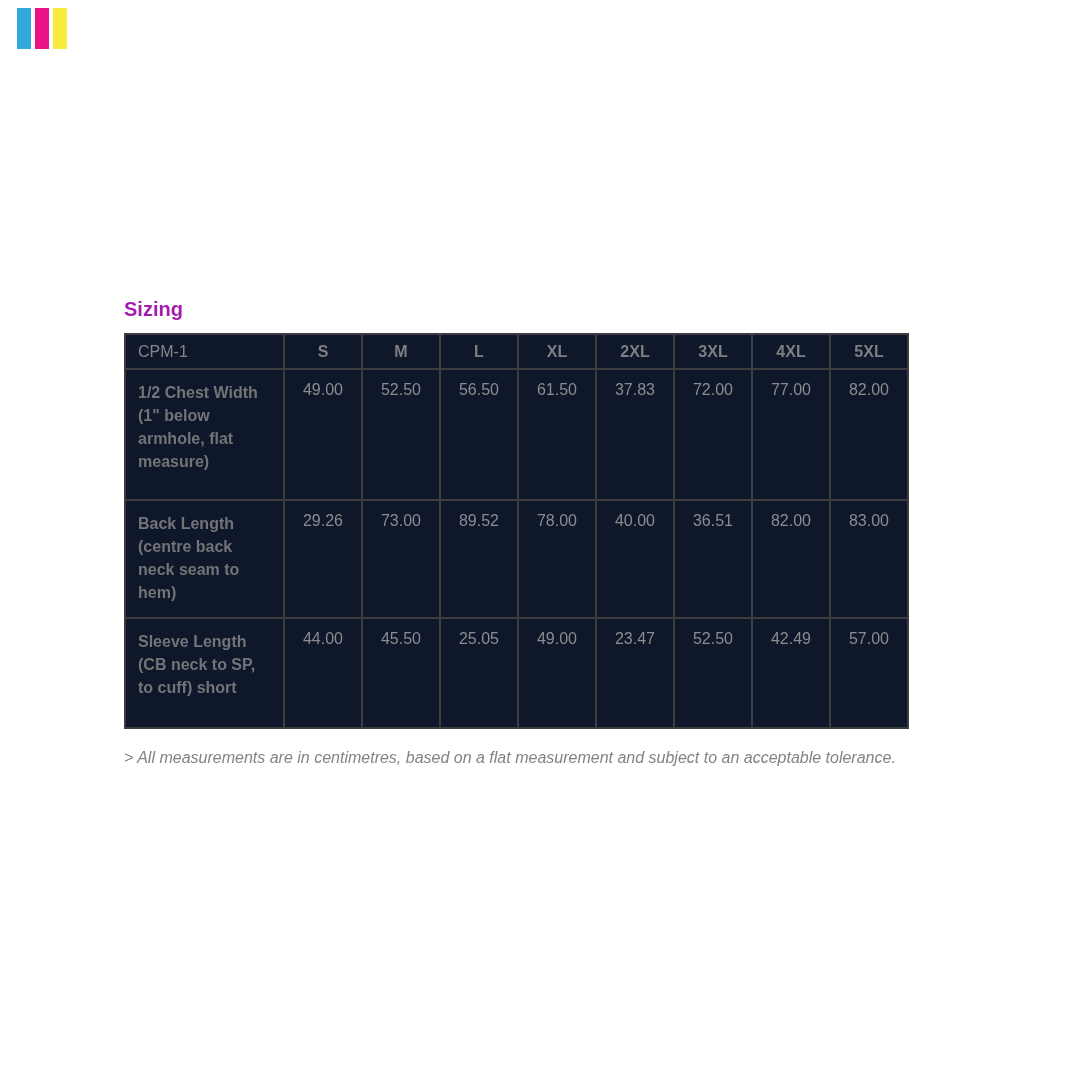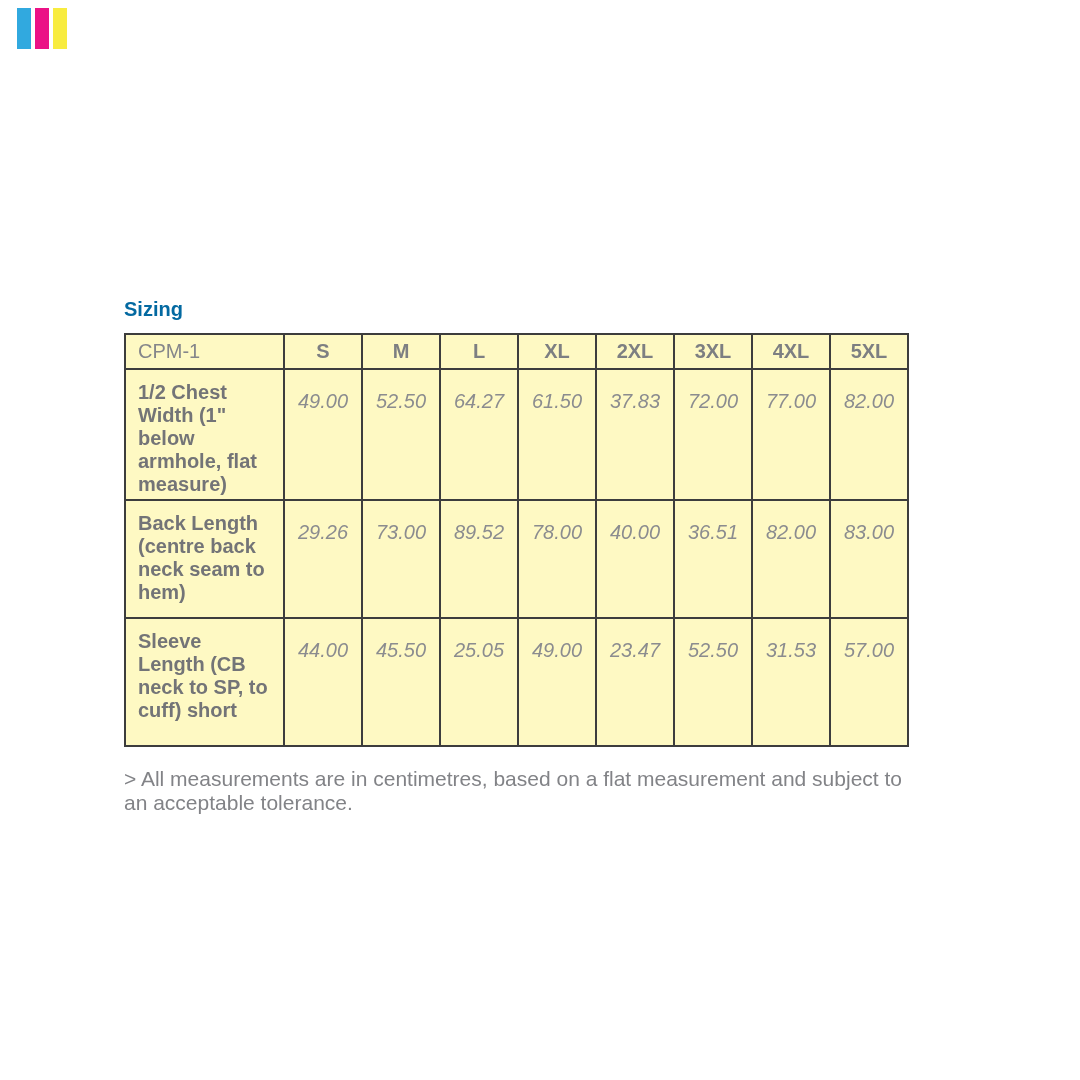--- a/index.html
+++ b/index.html
@@ -30,72 +30,72 @@
   .content {
     position: absolute;
     left: 124px;
     top: 297px;
     width: 783px;
   }
   .section-title {
     font-size: 20px;
     line-height: 24px;
     font-weight: bold;
-    color: #0369a1;
+    color: #a21caf;
     margin-bottom: 12px;
   }
 
   table.sizing {
     border-collapse: collapse;
     table-layout: fixed;
     width: 783px;
   }
   table.sizing th,
   table.sizing td {
     border: 2px solid #3d3d3d;
-    font-size: 20px;
-    background: #fef9c3;
+    font-size: 16px;
+    background: #0f172a;
   }
   thead tr { height: 35px; }
   th.code-cell {
     text-align: left;
     font-weight: normal;
     color: #85868a;
     padding: 0 12px;
     vertical-align: middle;
   }
   th.size-cell {
     text-align: center;
     font-weight: bold;
     color: #7d7f82;
     vertical-align: middle;
   }
   tr.row-chest  { height: 131px; }
   tr.row-back   { height: 118px; }
-  tr.row-sleeve { height: 128px; }
+  tr.row-sleeve { height: 110px; }
   td.label-cell {
     text-align: left;
     font-weight: bold;
     color: #737477;
     vertical-align: top;
     padding: 11px 12px 0 12px;
     line-height: 23px;
   }
   td.value-cell {
     text-align: center;
     color: #8b8c8f;
     vertical-align: top;
-    padding-top: 20px;
-    font-style: italic;
+    padding-top: 11px;
   }
 
   .footnote {
     margin-top: 20px;
-    font-size: 21px;
+    font-size: 16px;
     color: #828387;
+    font-style: italic;
   }
 </style>
 </head>
 <body>
 
 <div class="logo">
   <span class="bar bar-cyan" style="background-color:#31a9df"></span>
   <span class="bar bar-magenta" style="background-color:#eb1286"></span>
   <span class="bar bar-yellow" style="background-color:#f8ec3f"></span>
 </div>
@@ -126,21 +126,21 @@
         <th class="size-cell">3XL</th>
         <th class="size-cell">4XL</th>
         <th class="size-cell">5XL</th>
       </tr>
     </thead>
     <tbody>
       <tr class="row-chest">
         <td class="label-cell">1/2 Chest Width (1" below armhole, flat measure)</td>
         <td class="value-cell">49.00</td>
         <td class="value-cell">52.50</td>
-        <td class="value-cell">64.27</td>
+        <td class="value-cell">56.50</td>
         <td class="value-cell">61.50</td>
         <td class="value-cell">37.83</td>
         <td class="value-cell">72.00</td>
         <td class="value-cell">77.00</td>
         <td class="value-cell">82.00</td>
       </tr>
       <tr class="row-back">
         <td class="label-cell">Back Length (centre back neck seam to hem)</td>
         <td class="value-cell">29.26</td>
         <td class="value-cell">73.00</td>
@@ -152,20 +152,20 @@
         <td class="value-cell">83.00</td>
       </tr>
       <tr class="row-sleeve">
         <td class="label-cell">Sleeve Length (CB neck to SP, to cuff) short</td>
         <td class="value-cell">44.00</td>
         <td class="value-cell">45.50</td>
         <td class="value-cell">25.05</td>
         <td class="value-cell">49.00</td>
         <td class="value-cell">23.47</td>
         <td class="value-cell">52.50</td>
-        <td class="value-cell">31.53</td>
+        <td class="value-cell">42.49</td>
         <td class="value-cell">57.00</td>
       </tr>
     </tbody>
   </table>
 
   <div class="footnote">&gt; All measurements are in centimetres, based on a flat measurement and subject to an acceptable tolerance.</div>
 </div>
 
 </body></html>

